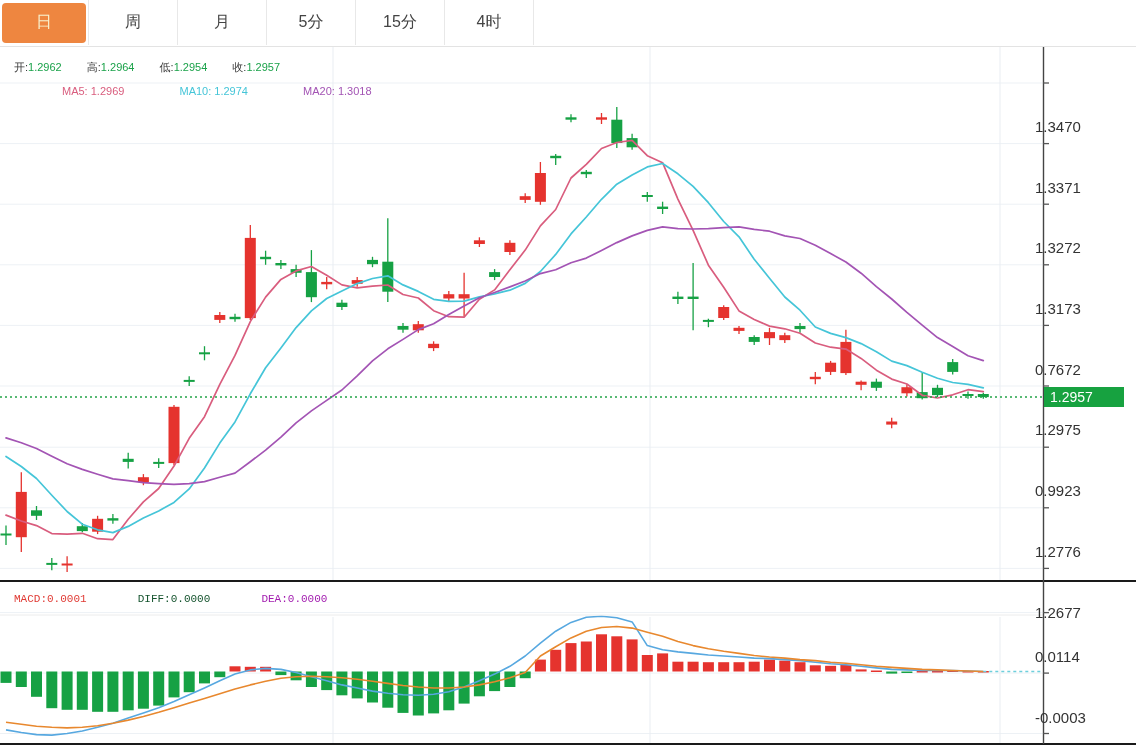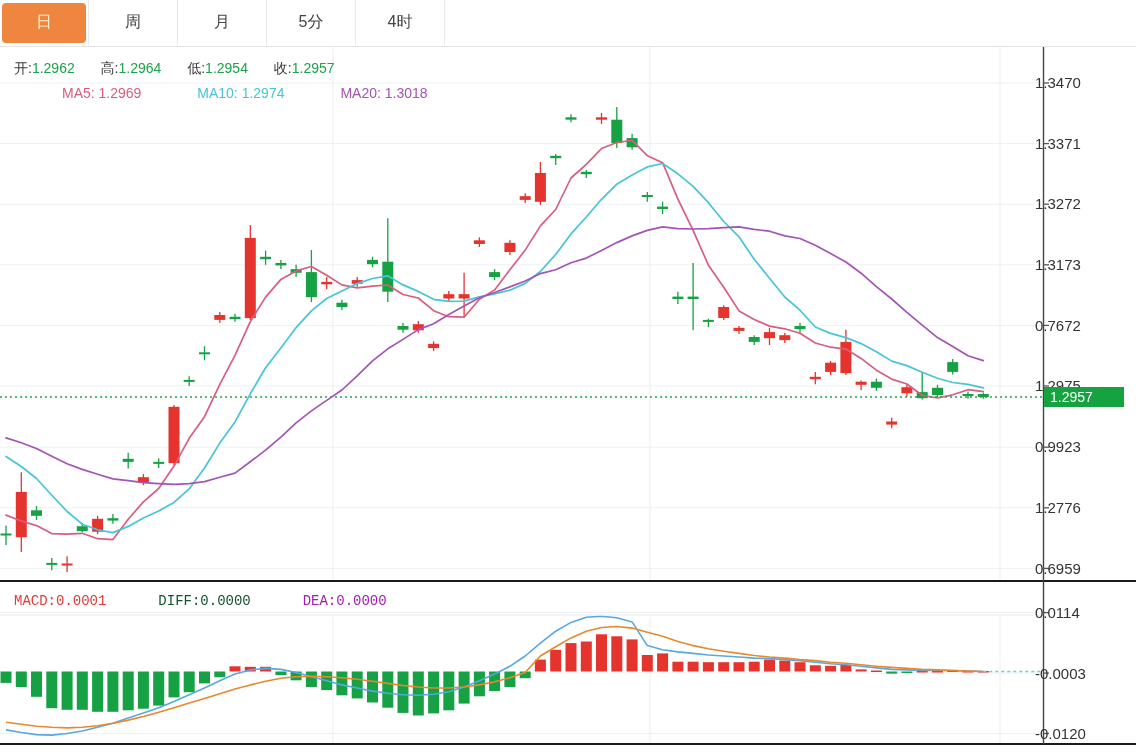--- a/index.html
+++ b/index.html
@@ -7,29 +7,29 @@
        font-family:"Liberation Sans","DejaVu Sans",sans-serif;}
   
   .tabbar{position:absolute;top:0;left:0;width:1136px;height:46px;display:flex;
           border-bottom:1px solid #e3e3e3;background:#fff;z-index:5;}
   .tabcell{width:88px;height:45px;border-right:1px solid #e8e8e8;display:flex;
            align-items:center;justify-content:center;font-size:16px;color:#444;cursor:pointer;}
   .tabcell .pill{width:84px;height:40px;border-radius:4px;display:flex;align-items:center;
            justify-content:center;}
   .tabcell.active .pill{background:#ee8640;color:#f8f0cd;}
   
-  .row{position:absolute;left:14px;font-size:14px;z-index:4;white-space:nowrap;}
+  .row{position:absolute;left:14px;font-size:11px;z-index:4;white-space:nowrap;}
   .row b{font-weight:normal;}
   .ohlc-row{top:60px;color:#3a3a3a;}
   .ohlc-row .val{color:#1ba24a;margin-right:22px;}
   .ma-row{top:85px;margin-left:48px;}
   .ma-row span{margin-right:26px;}
   .macd-row{top:592px;}
   .macd-row span{margin-right:24px;font-family:Liberation Mono, monospace;}
-  .axis-label{position:absolute;left:1035px;font-size:15px;color:#333;z-index:4;}
+  .axis-label{position:absolute;left:1035px;font-size:15px;color:#333;z-index:4;margin-top:44px;}
   .price-flag{position:absolute;left:1044px;width:80px;height:20px;background:#17a240;
               color:#fff;font-size:14px;line-height:20px;padding-left:6px;z-index:6;box-sizing:border-box;}
   #chart{position:absolute;top:0;left:0;z-index:1;}
 </style>
 </head>
 <body>
 
 <div class="app">
 
   <div id="chart"><svg width="1136" height="752" xmlns="http://www.w3.org/2000/svg">
@@ -278,20 +278,23 @@
     <div class="tabcell">
         <div class="pill">周</div>
       </div>
     <div class="tabcell">
         <div class="pill">月</div>
       </div>
     <div class="tabcell">
         <div class="pill">5分</div>
       </div>
     <div class="tabcell">
+        <div class="pill">15分</div>
+      </div>
+    <div class="tabcell">
         <div class="pill">4时</div>
       </div>
   </div>
 
   <div class="row ohlc-row">
     <b>开:</b><span class="val">1.2962</span>
     <b>高:</b><span class="val">1.2964</span>
     <b>低:</b><span class="val">1.2954</span>
     <b>收:</b><span class="val">1.2957</span>
   </div>
@@ -309,20 +312,20 @@
   </div>
 
   <span class="axis-label" style="top:74px">1.3470</span>
   <span class="axis-label" style="top:135px">1.3371</span>
   <span class="axis-label" style="top:195px">1.3272</span>
   <span class="axis-label" style="top:256px">1.3173</span>
   <span class="axis-label" style="top:317px">0.7672</span>
   <span class="axis-label" style="top:377px">1.2975</span>
   <span class="axis-label" style="top:438px">0.9923</span>
   <span class="axis-label" style="top:499px">1.2776</span>
-  <span class="axis-label" style="top:560px">0.6959</span>
+  <span class="axis-label" style="top:560px">1.2677</span>
 
   <span class="axis-label" style="top:604px">0.0114</span>
   <span class="axis-label" style="top:665px">-0.0003</span>
   <span class="axis-label" style="top:725px">-0.0120</span>
 
   <div class="price-flag" style="top:387px">1.2957</div>
 </div>
 
 </body></html>

